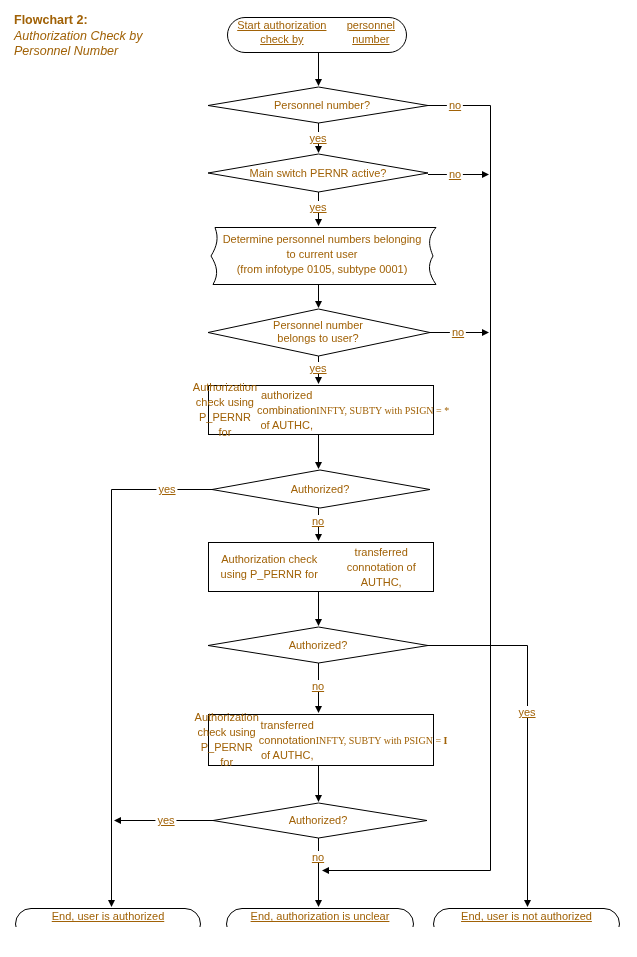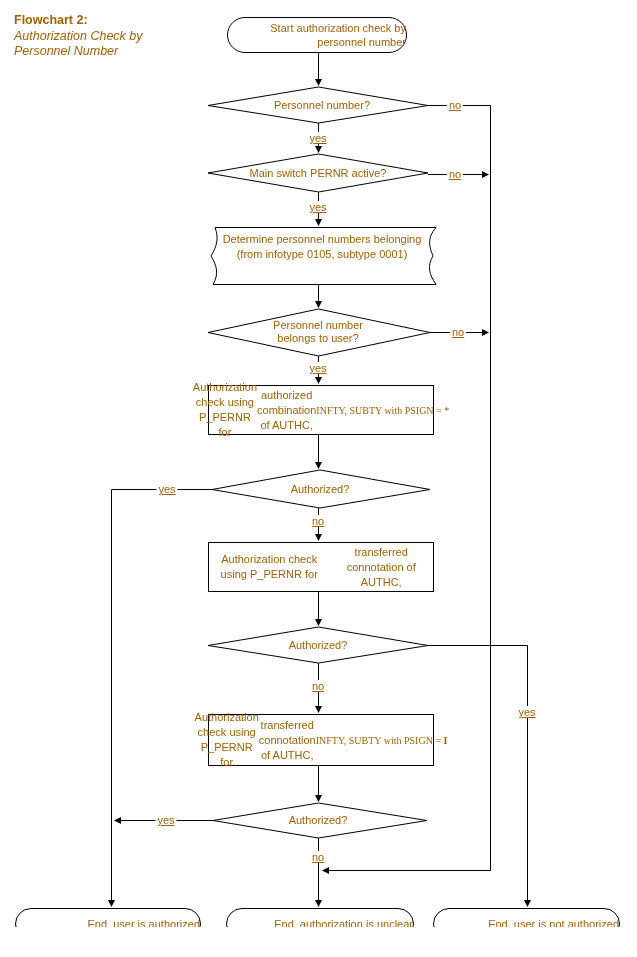--- a/index.html
+++ b/index.html
@@ -7,22 +7,22 @@
     position:relative; width:637px; height:927px; background:#ffffff;
     font-family:"Liberation Sans", sans-serif; color:#a16207; overflow:hidden;
   }
   svg.layer { position:absolute; left:0; top:0; z-index:1; }
   .title { position:absolute; left:14px; top:13px; z-index:2; font-size:12.5px; line-height:15.5px; }
   .title .h { font-weight:bold; }
   .title .s { font-style:italic; }
   .term {
     position:absolute; z-index:2; box-sizing:border-box; background:#ffffff;
     border:1px solid #000; border-radius:18px;
-    display:flex; flex-direction:column; align-items:flex-end; justify-content:center;
-    font-size:11px; line-height:14px; text-align:center;
+    display:flex; flex-direction:row; align-items:flex-start; justify-content:center;
+    font-size:11px; line-height:14px; text-align:center;text-decoration:underline;
   }
   .proc {
     position:absolute; z-index:2; box-sizing:border-box; background:#ffffff;
     border:1px solid #000;
     display:flex; flex-direction:row; align-items:center; justify-content:center;
     font-size:11px; line-height:15px; text-align:center;
   }
   .serifline { font-family:"Liberation Serif", serif; font-size:10px; white-space:pre; }
   .serifline .bold { font-weight:bold; }
   .dtext {
@@ -109,20 +109,21 @@
   <div class="dtext" style="left:318px;top:332px;">
     <div>Personnel number</div>
     <div>belongs to user?</div>
   </div>
   <div class="dtext" style="left:320px;top:489px;">Authorized?</div>
   <div class="dtext" style="left:318px;top:645px;">Authorized?</div>
   <div class="dtext" style="left:318px;top:820px;">Authorized?</div>
 
   <div class="doctext">
     <div>Determine personnel numbers belonging</div>
+    <div>to current user</div>
     <div>(from infotype 0105, subtype 0001)</div>
   </div>
 
   <div class="proc" style="left:208px;top:385px;width:226px;height:50px;">
     <div>Authorization check using P_PERNR for</div>
     <div>authorized combination of AUTHC,</div>
     <div class="serifline"><span>INFTY, SUBTY with PSIGN = </span><span class="val">*</span></div>
   </div>
 
   <div class="proc" style="left:208px;top:542px;width:226px;height:50px;">

